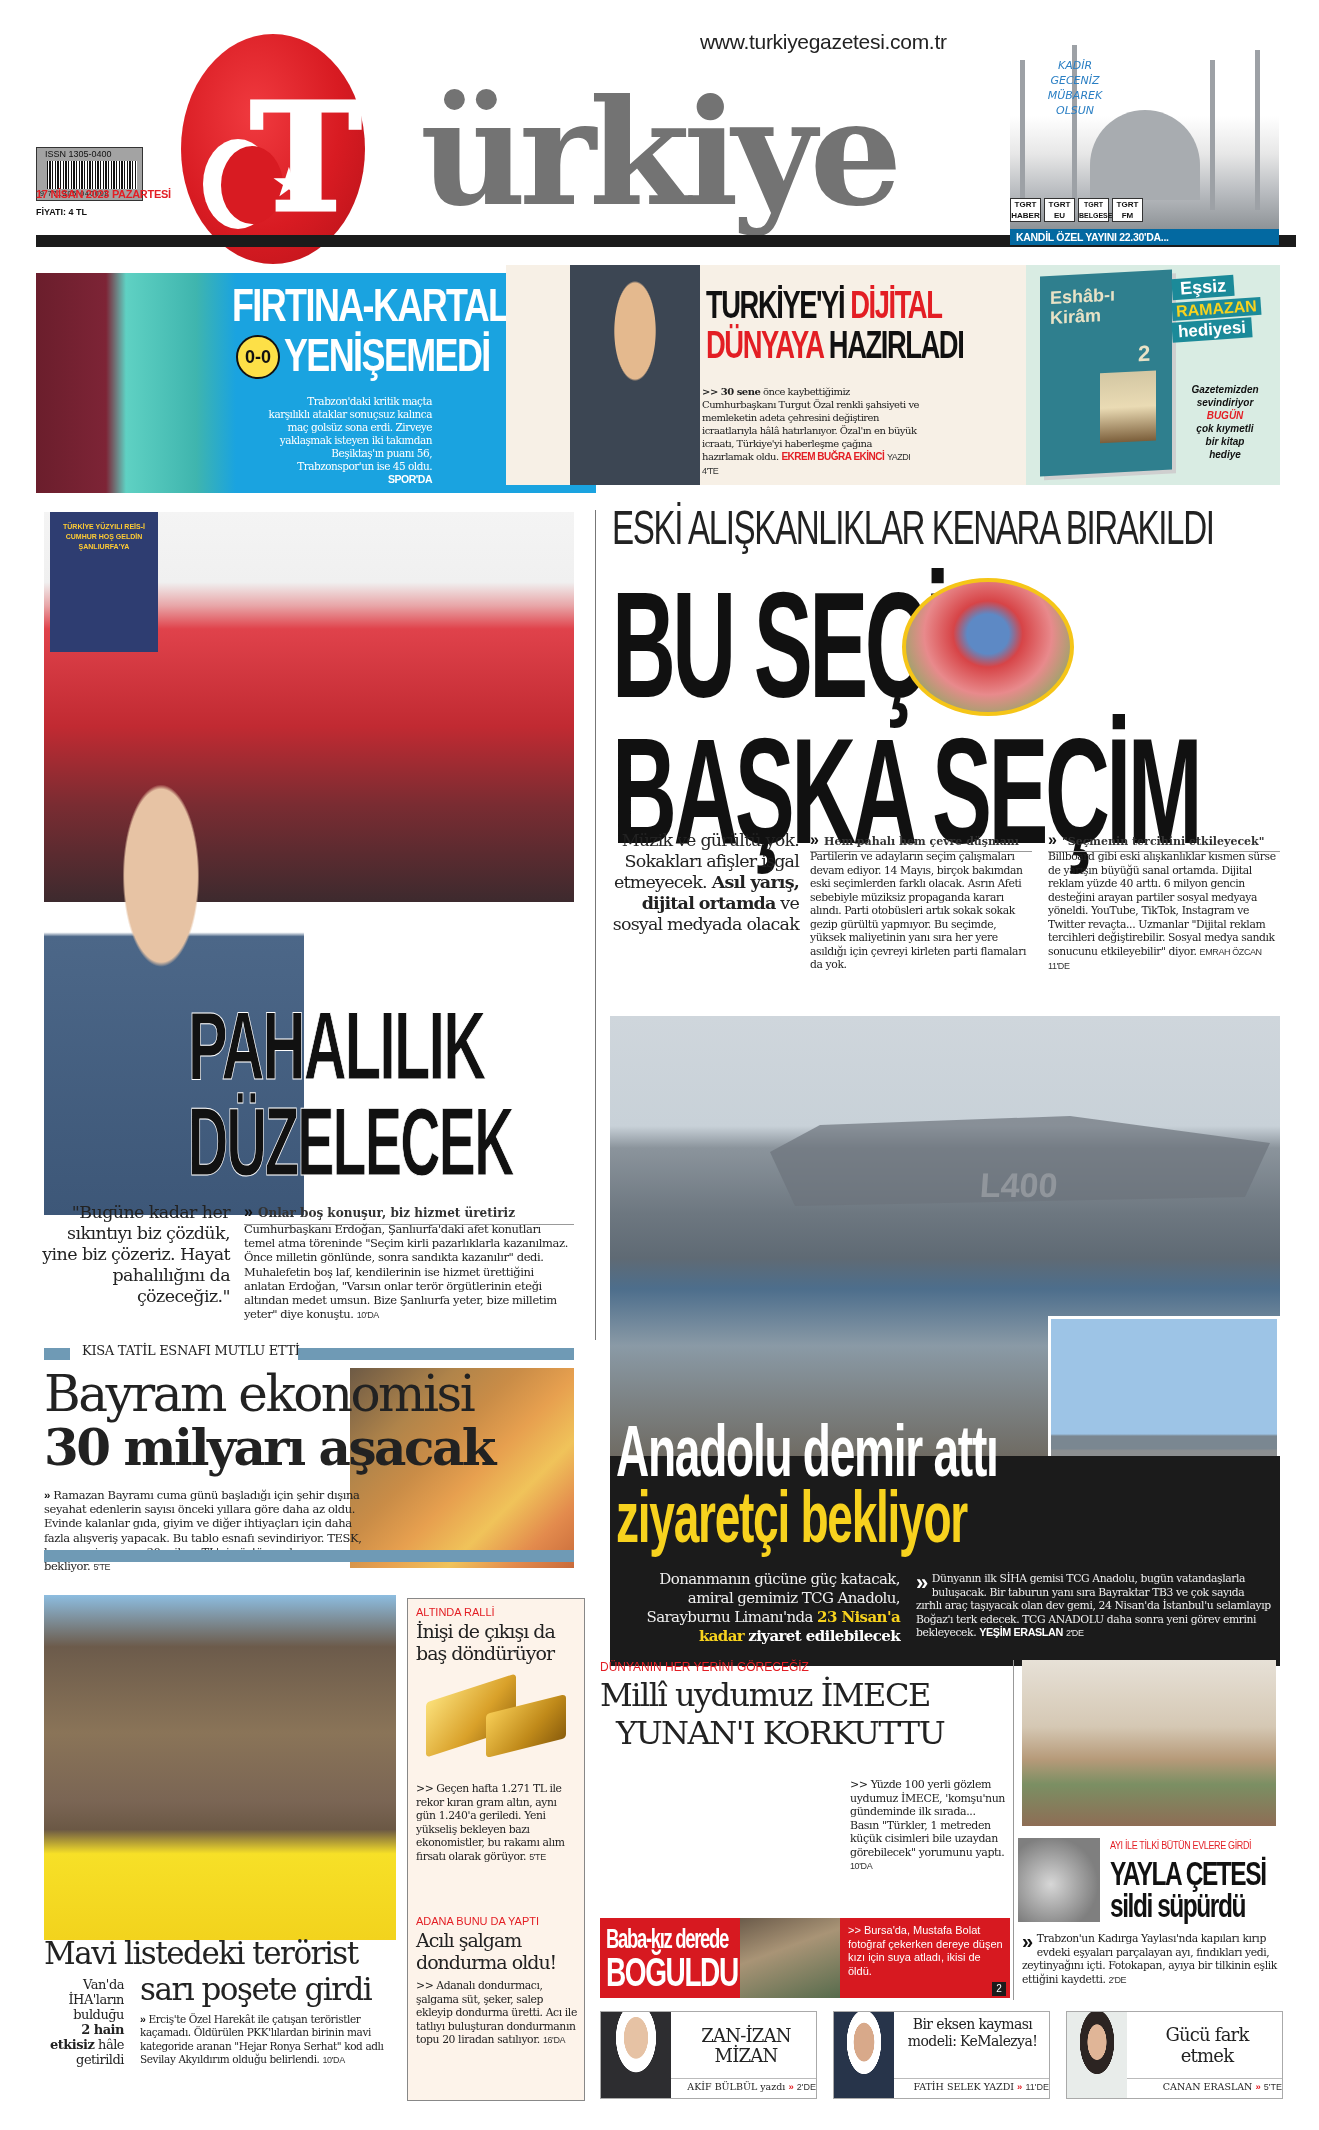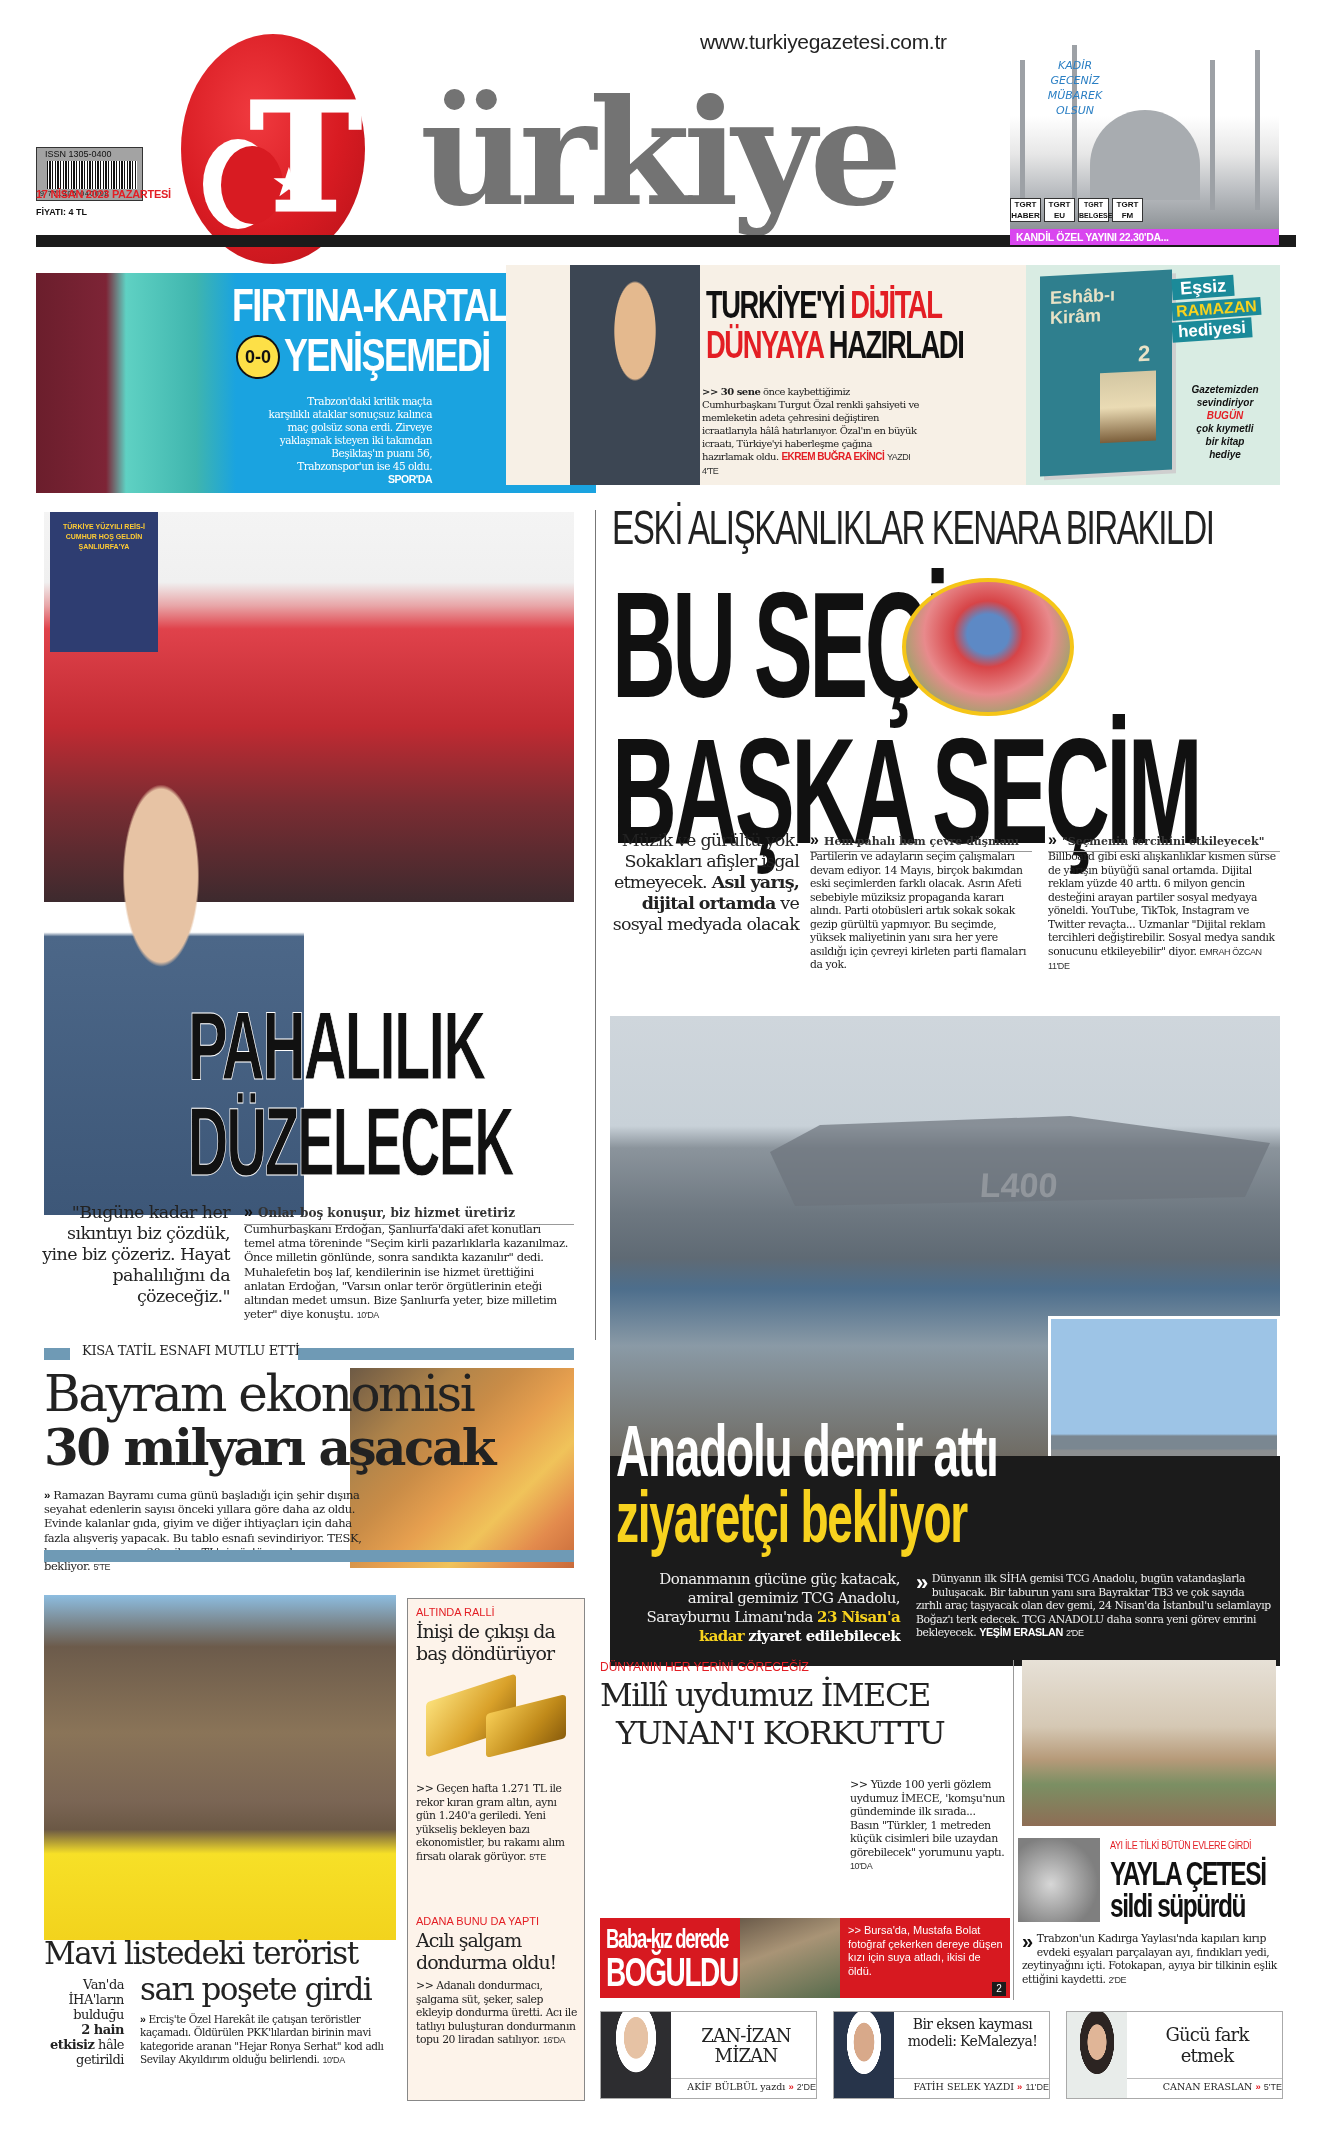--- a/index.html
+++ b/index.html
@@ -53,21 +53,21 @@
       <div>GECENİZ</div>
       <div>MÜBAREK</div>
       <div>OLSUN</div>
     </div>
     <div class="abs" style="left:0;top:158px;display:flex;gap:3px;">
       <div style="width:31px;height:24px;background:#fff;border:1px solid #333;font-family:'Liberation Sans',sans-serif;font-size:8px;font-weight:700;text-align:center;line-height:11px;">TGRT HABER</div>
       <div style="width:31px;height:24px;background:#fff;border:1px solid #333;font-family:'Liberation Sans',sans-serif;font-size:8px;font-weight:700;text-align:center;line-height:11px;">TGRT EU</div>
       <div style="width:31px;height:24px;background:#fff;border:1px solid #333;font-family:'Liberation Sans',sans-serif;font-size:7px;font-weight:700;text-align:center;line-height:11px;">TGRT BELGESEL</div>
       <div style="width:31px;height:24px;background:#fff;border:1px solid #333;font-family:'Liberation Sans',sans-serif;font-size:8px;font-weight:700;text-align:center;line-height:11px;">TGRT FM</div>
     </div>
-    <div class="abs sans" style="left:0;top:189px;width:269px;height:16px;background:#d946ef;color:#fff;font-size:10.5px;line-height:16px;padding-left:6px;font-weight:700;letter-spacing:-0.3px;">KANDİL ÖZEL YAYINI 22.30'DA...</div>
+    <div class="abs sans" style="left:0;top:189px;width:269px;height:16px;background:#0369a1;color:#fff;font-size:10.5px;line-height:16px;padding-left:6px;font-weight:700;letter-spacing:-0.3px;">KANDİL ÖZEL YAYINI 22.30'DA...</div>
   </div>
 </div>
 
 <div class="abs" style="left:36px;top:265px;width:1244px;height:220px;">
 
   <div class="abs" style="left:0;top:8px;width:560px;height:220px;background:#1aa3e0;">
     <div class="photo" style="left:0;top:0;width:200px;height:220px;background:linear-gradient(90deg,#6b1e2c 0%,#7d2436 35%,#5fd1c3 45%,#3fb5ae 80%,#1aa3e0 100%);"></div>
     <div class="abs cond" style="left:196px;top:8px;font-size:46px;line-height:48px;color:#fff;transform:scaleX(0.78);white-space:nowrap;">FIRTINA-KARTAL</div>
     <div class="abs" style="left:200px;top:62px;width:44px;height:44px;border-radius:50%;background:#fde047;border:2px solid #111;text-align:center;line-height:40px;font-family:'Liberation Sans',sans-serif;font-weight:900;font-size:18px;color:#111;">0-0</div>
     <div class="abs cond" style="left:248px;top:58px;font-size:46px;line-height:48px;color:#fff;transform:scaleX(0.78);white-space:nowrap;">YENİŞEMEDİ</div>

